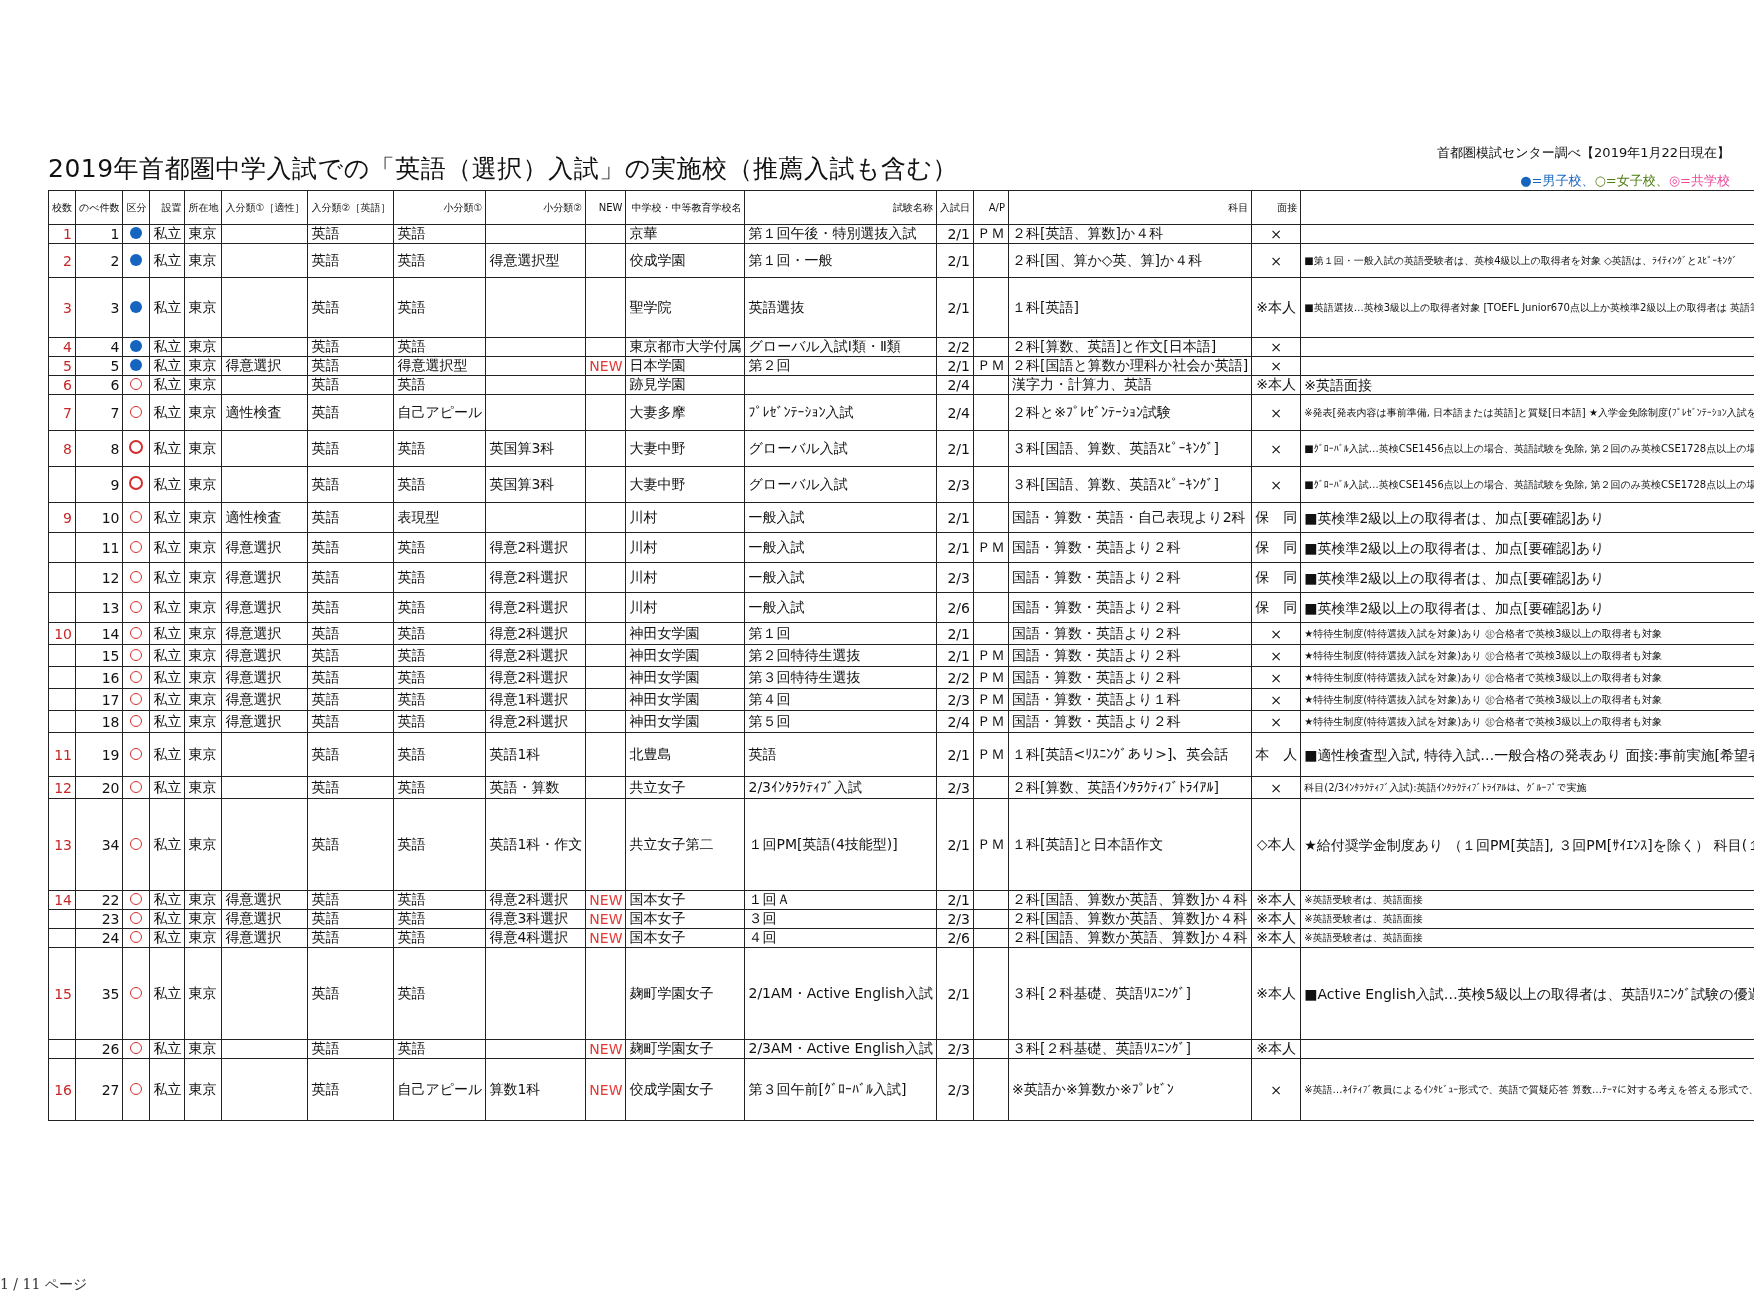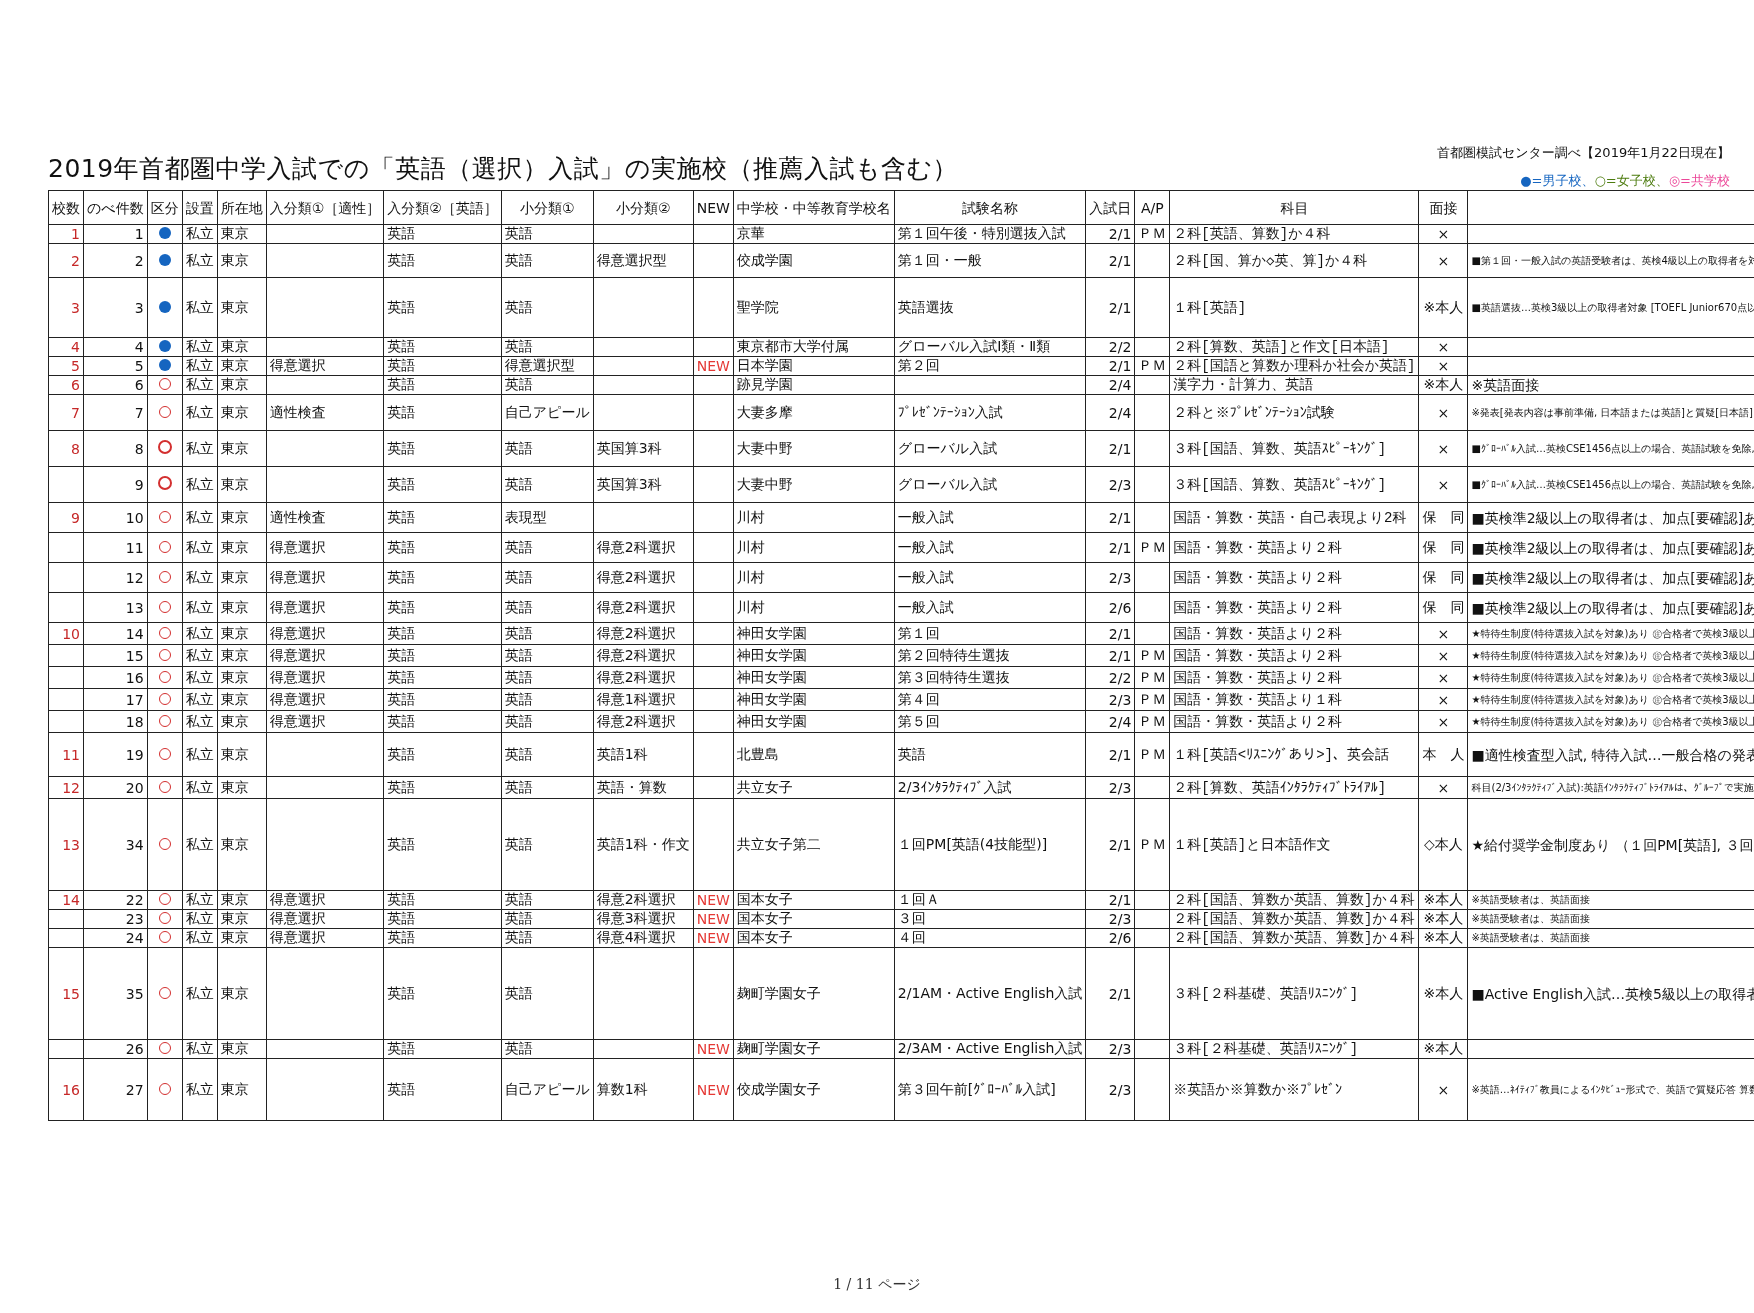--- a/index.html
+++ b/index.html
@@ -5,32 +5,32 @@
   html,body{margin:0;padding:0;background:#fff;}
   body{width:1754px;height:1313px;position:relative;font-family:"DejaVu Sans","Liberation Sans",sans-serif;color:#111;overflow:hidden;}
   .title{position:absolute;left:48px;top:152px;font-size:25px;letter-spacing:0.5px;}
   .source{position:absolute;right:24px;top:144px;font-size:13px;}
   .legend{position:absolute;right:24px;top:172px;font-size:13px;border-bottom:1px solid #000;}
   .legend .b{color:#1565c0;margin-left:8px;}
   .legend .r{color:#4d7c0f;}
   .legend .g{color:#ec4899;}
   table.grid{position:absolute;left:48px;top:190px;border-collapse:collapse;table-layout:fixed;font-size:14px;}
   table.grid td, table.grid th{border:1.5px solid #222;padding:0 3px;overflow:hidden;white-space:nowrap;vertical-align:middle;}
-  table.grid th{font-weight:normal;text-align:center;font-size:14px;height:33px;line-height:14px;}
+  table.grid th{font-weight:normal;text-align:right;font-size:10px;height:33px;line-height:14px;}
   td.school-no{color:#c62828;text-align:right;}
   td.center{text-align:center;}
   td.right{text-align:right;}
   .new{color:#e53935;}
   .dot-b{display:inline-block;width:12px;height:12px;border-radius:50%;background:#1565c0;}
   .dot-r{display:inline-block;width:10px;height:10px;border-radius:50%;border:1.5px solid #d32f2f;}
   .dot-r.bold{border-width:2.5px;}
   td.note{white-space:normal;font-size:10px;line-height:12px;}
   td.note.big{font-size:14px;line-height:16px;}
-  td.subj{white-space:nowrap;font-family:Liberation Mono, monospace;}
-  .footer{position:absolute;left:0;width:1754px;top:1276px;text-align:center;font-family:"DejaVu Serif",serif;font-size:14px;color:#333;}
+  td.subj{white-space:nowrap;}
+  .footer{position:absolute;left:0;width:1754px;top:1276px;text-align:left;font-family:"DejaVu Serif",serif;font-size:14px;color:#333;}
 </style>
 </head>
 <body>
 
 <div class="title">2019年首都圏中学入試での「英語（選択）入試」の実施校（推薦入試も含む）</div>
 <div class="source">首都圏模試センター調べ【2019年1月22日現在】</div>
 <div class="legend">
   <span class="b">●=男子校、</span><span class="r">○=女子校、</span><span class="g">◎=共学校</span>
 </div>
 

